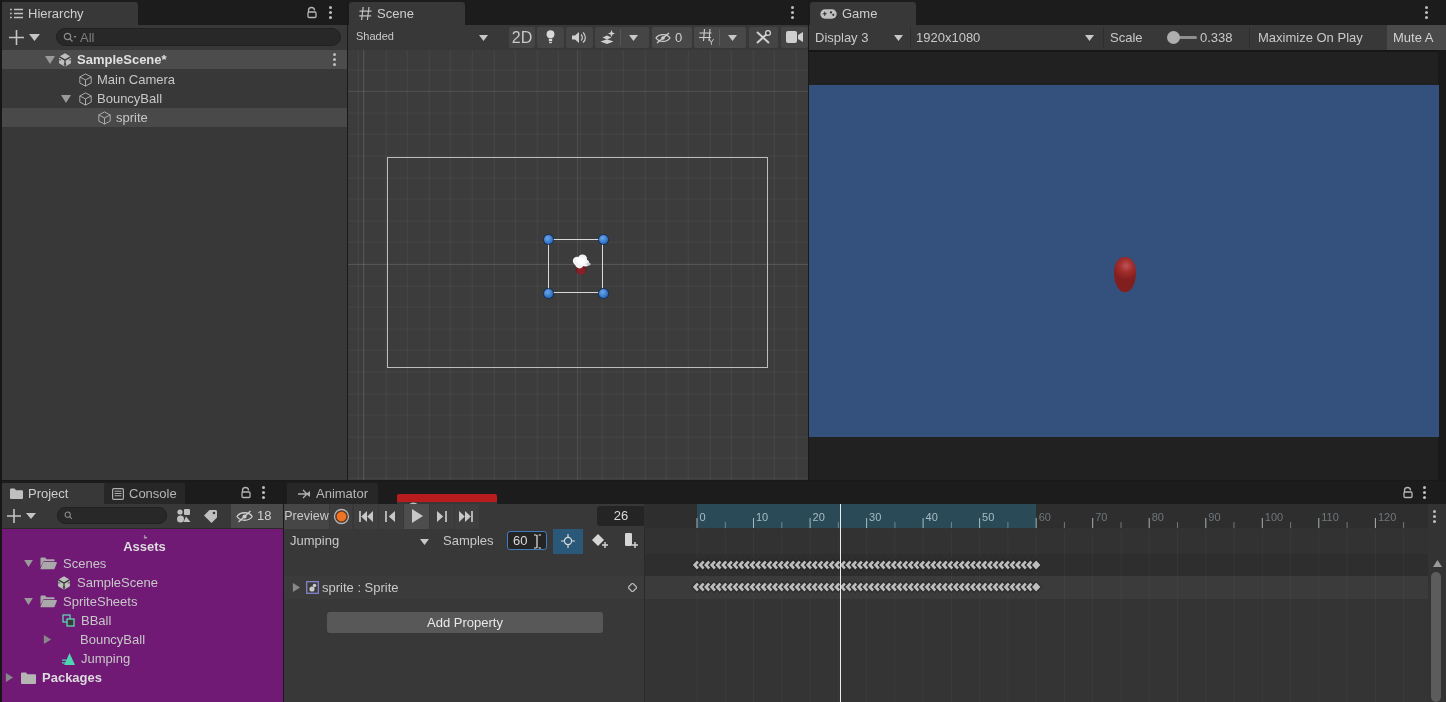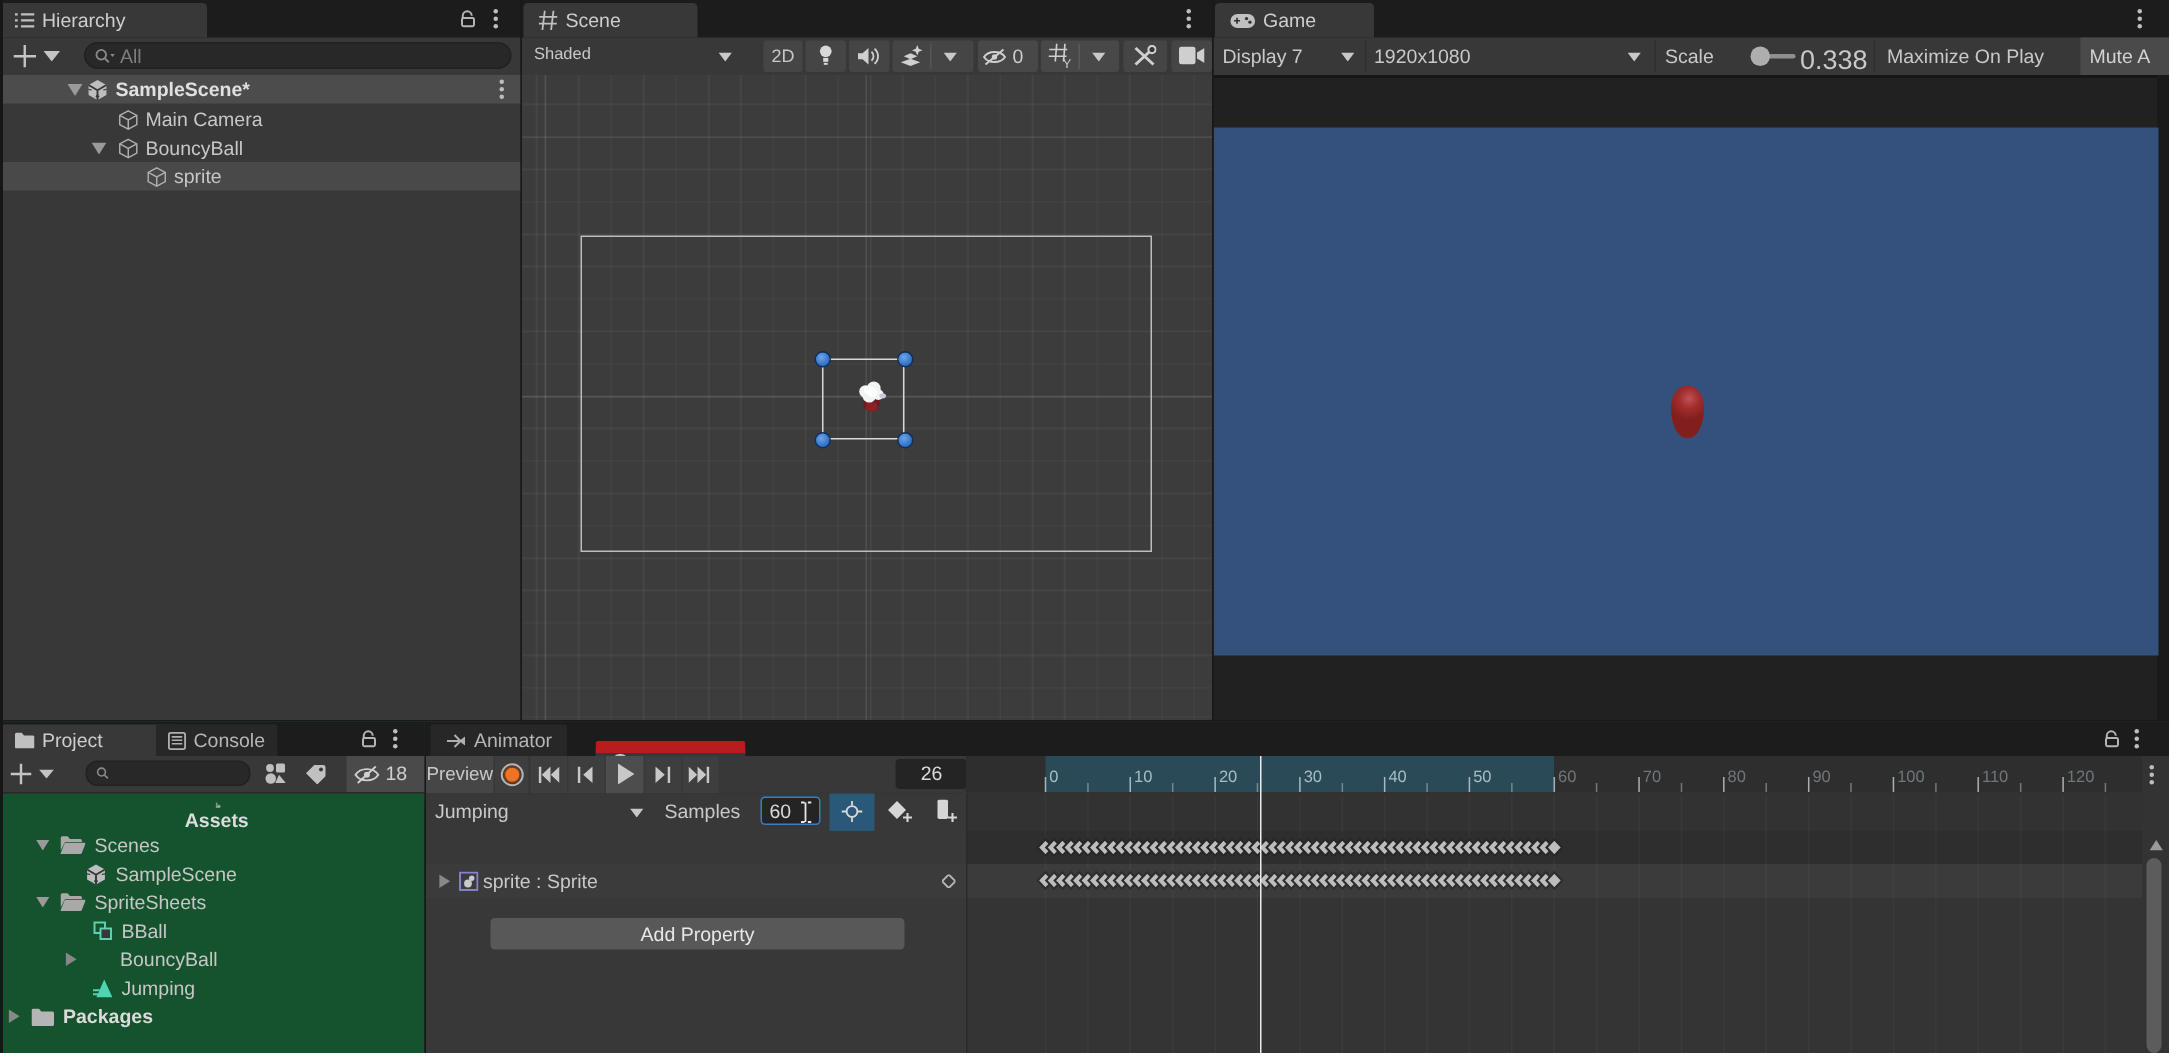--- a/index.html
+++ b/index.html
@@ -112,21 +112,21 @@
     </div>
     <div class="kebab abs" style="left:443px;top:6px;"></div>
     <div class="abs toolbar" style="left:0;top:25px;width:460px;height:25px;"></div>
 
     <div class="abs" style="left:2px;top:27px;width:145px;height:21px;background:#383838;border-radius:2px;"></div>
     <div class="abs" style="left:8px;top:30px;font-size:11px;color:#c9c9c9;">Shaded</div>
     <svg class="abs" style="left:131px;top:35px;" width="9" height="6" viewBox="0 0 9 6">
         <path d="M0 0h9L4.5 6z" fill="#c8c8c8"></path>
       </svg>
 
-    <div class="abs" style="left:161px;top:27px;width:26px;height:21px;background:#454545;border-radius:2px;color:#c8c8c8;font-size:12px;text-align:center;line-height:21px;">2D</div>
+    <div class="abs" style="left:161px;top:27px;width:26px;height:21px;background:#454545;border-radius:2px;color:#c8c8c8;font-size:16px;text-align:center;line-height:21px;">2D</div>
 
     <div class="abs" style="left:189px;top:27px;width:27px;height:21px;background:#454545;border-radius:2px;"></div>
     <svg class="abs" style="left:198px;top:30px;" width="9" height="15" viewBox="0 0 9 15">
         <circle cx="4.5" cy="4.2" r="3.9" fill="#d9d9d9"></circle>
         <rect x="2.8" y="8.6" width="3.4" height="2.6" fill="#d9d9d9"></rect>
         <rect x="3.2" y="11.9" width="2.6" height="1.3" fill="#d9d9d9"></rect>
       </svg>
 
     <div class="abs" style="left:218px;top:27px;width:27px;height:21px;background:#454545;border-radius:2px;"></div>
     <svg class="abs" style="left:224px;top:31px;" width="14" height="13" viewBox="0 0 14 13">
@@ -222,53 +222,53 @@
       <svg width="17" height="10" viewBox="0 0 17 10">
           <path d="M5 0.3h7a4.7 4.7 0 0 1 0 9.4H5A4.7 4.7 0 0 1 5 0.3z" fill="#c0c0c0"></path>
           <circle cx="11" cy="3.4" r="1.1" fill="#30302f"></circle>
           <circle cx="13.3" cy="5.8" r="1.1" fill="#30302f"></circle>
           <path d="M4.7 2.8v4M2.7 4.8h4" stroke="#30302f" stroke-width="1.1"></path>
         </svg>
       Game
     </div>
     <div class="kebab abs" style="left:616px;top:6px;"></div>
     <div class="abs toolbar" style="left:0;top:25px;width:637px;height:25px;"></div>
-    <div class="abs" style="left:6px;top:30px;font-size:13px;color:#c9c9c9;">Display 7</div>
+    <div class="abs" style="left:6px;top:30px;font-size:13px;color:#c9c9c9;">Display 3</div>
     <svg class="abs" style="left:85px;top:35px;" width="9" height="6" viewBox="0 0 9 6">
         <path d="M0 0h9L4.5 6z" fill="#c8c8c8"></path>
       </svg>
     <div class="abs" style="left:101px;top:27px;width:1px;height:21px;background:#2e2e2e;"></div>
     <div class="abs" style="left:107px;top:30px;font-size:13px;color:#c9c9c9;">1920x1080</div>
     <svg class="abs" style="left:276px;top:35px;" width="9" height="6" viewBox="0 0 9 6">
         <path d="M0 0h9L4.5 6z" fill="#c8c8c8"></path>
       </svg>
     <div class="abs" style="left:294px;top:27px;width:1px;height:21px;background:#2e2e2e;"></div>
     <div class="abs" style="left:301px;top:30px;font-size:13px;color:#c9c9c9;">Scale</div>
     <div class="abs" style="left:366px;top:36px;width:22px;height:3px;background:#8f8f8f;border-radius:2px;"></div>
     <div class="abs" style="left:358px;top:31px;width:13px;height:13px;border-radius:50%;background:#aeaeae;"></div>
-    <div class="abs" style="left:391px;top:30px;font-size:18px;color:#c9c9c9;text-align:right;">0.338</div>
+    <div class="abs" style="left:391px;top:30px;font-size:13px;color:#c9c9c9;text-align:right;">0.338</div>
     <div class="abs" style="left:440px;top:27px;width:1px;height:21px;background:#2e2e2e;"></div>
     <div class="abs" style="left:449px;top:30px;font-size:13px;color:#c9c9c9;">Maximize On Play</div>
     <div class="abs" style="left:578px;top:25px;width:59px;height:25px;background:#4a4a4a;"></div>
     <div class="abs" style="left:584px;top:30px;font-size:13px;color:#d2d2d2;">Mute A</div>
 
     <div class="abs" style="left:0;top:50px;width:637px;height:430px;background:#212121;overflow:hidden;">
       <div class="abs" style="left:0;top:0;width:637px;height:2px;background:#161616;"></div>
       <div class="abs" style="left:629px;top:0;width:8px;height:430px;background:#1a1a1a;"></div>
       <div class="abs" style="left:0;top:35px;width:630px;height:352px;background:#34517d;"></div>
       <div class="abs" style="left:305px;top:207px;width:22px;height:35px;border-radius:48% 48% 46% 46%/42% 42% 56% 56%;background:radial-gradient(ellipse 65% 40% at 55% 25%,#bf5156,#a02c2a 50%,#811f1e 100%);"></div>
     </div>
   </div>
 
   <div class="abs" style="left:347px;top:0;width:1px;height:480px;background:#191919;"></div>
   <div class="abs" style="left:808px;top:0;width:1px;height:480px;background:#191919;"></div>
 
   <div class="abs" style="left:0;top:480px;width:1446px;height:1px;background:#191919;"></div>
 
-  <div class="abs" style="left:0;top:481px;width:283px;height:221px;background:#14532d;">
+  <div class="abs" style="left:0;top:481px;width:283px;height:221px;background:#701a75;">
     <div class="abs tabbar" style="left:0;top:0;width:283px;height:23px;"></div>
     <div class="tab" style="left:0;width:100px;height:21px;top:2px;font-size:13px;">
       <svg width="13" height="11" viewBox="0 0 13 11">
           <path d="M0 1.5a1 1 0 0 1 1-1h3.5l1.5 1.8H12a1 1 0 0 1 1 1V10a1 1 0 0 1-1 1H1a1 1 0 0 1-1-1z" fill="#c0c0c0"></path>
         </svg>
       Project
     </div>
     <div class="abs" style="left:104px;top:2px;height:21px;padding:0 8px;background:#272727;border-radius:2px 2px 0 0;display:flex;align-items:center;gap:5px;font-size:13px;color:#b6b6b6;">
       <svg width="12" height="12" viewBox="0 0 12 12">
           <rect x="0.6" y="0.6" width="10.8" height="10.8" rx="1.2" fill="none" stroke="#b0b0b0" stroke-width="1.2"></rect>

